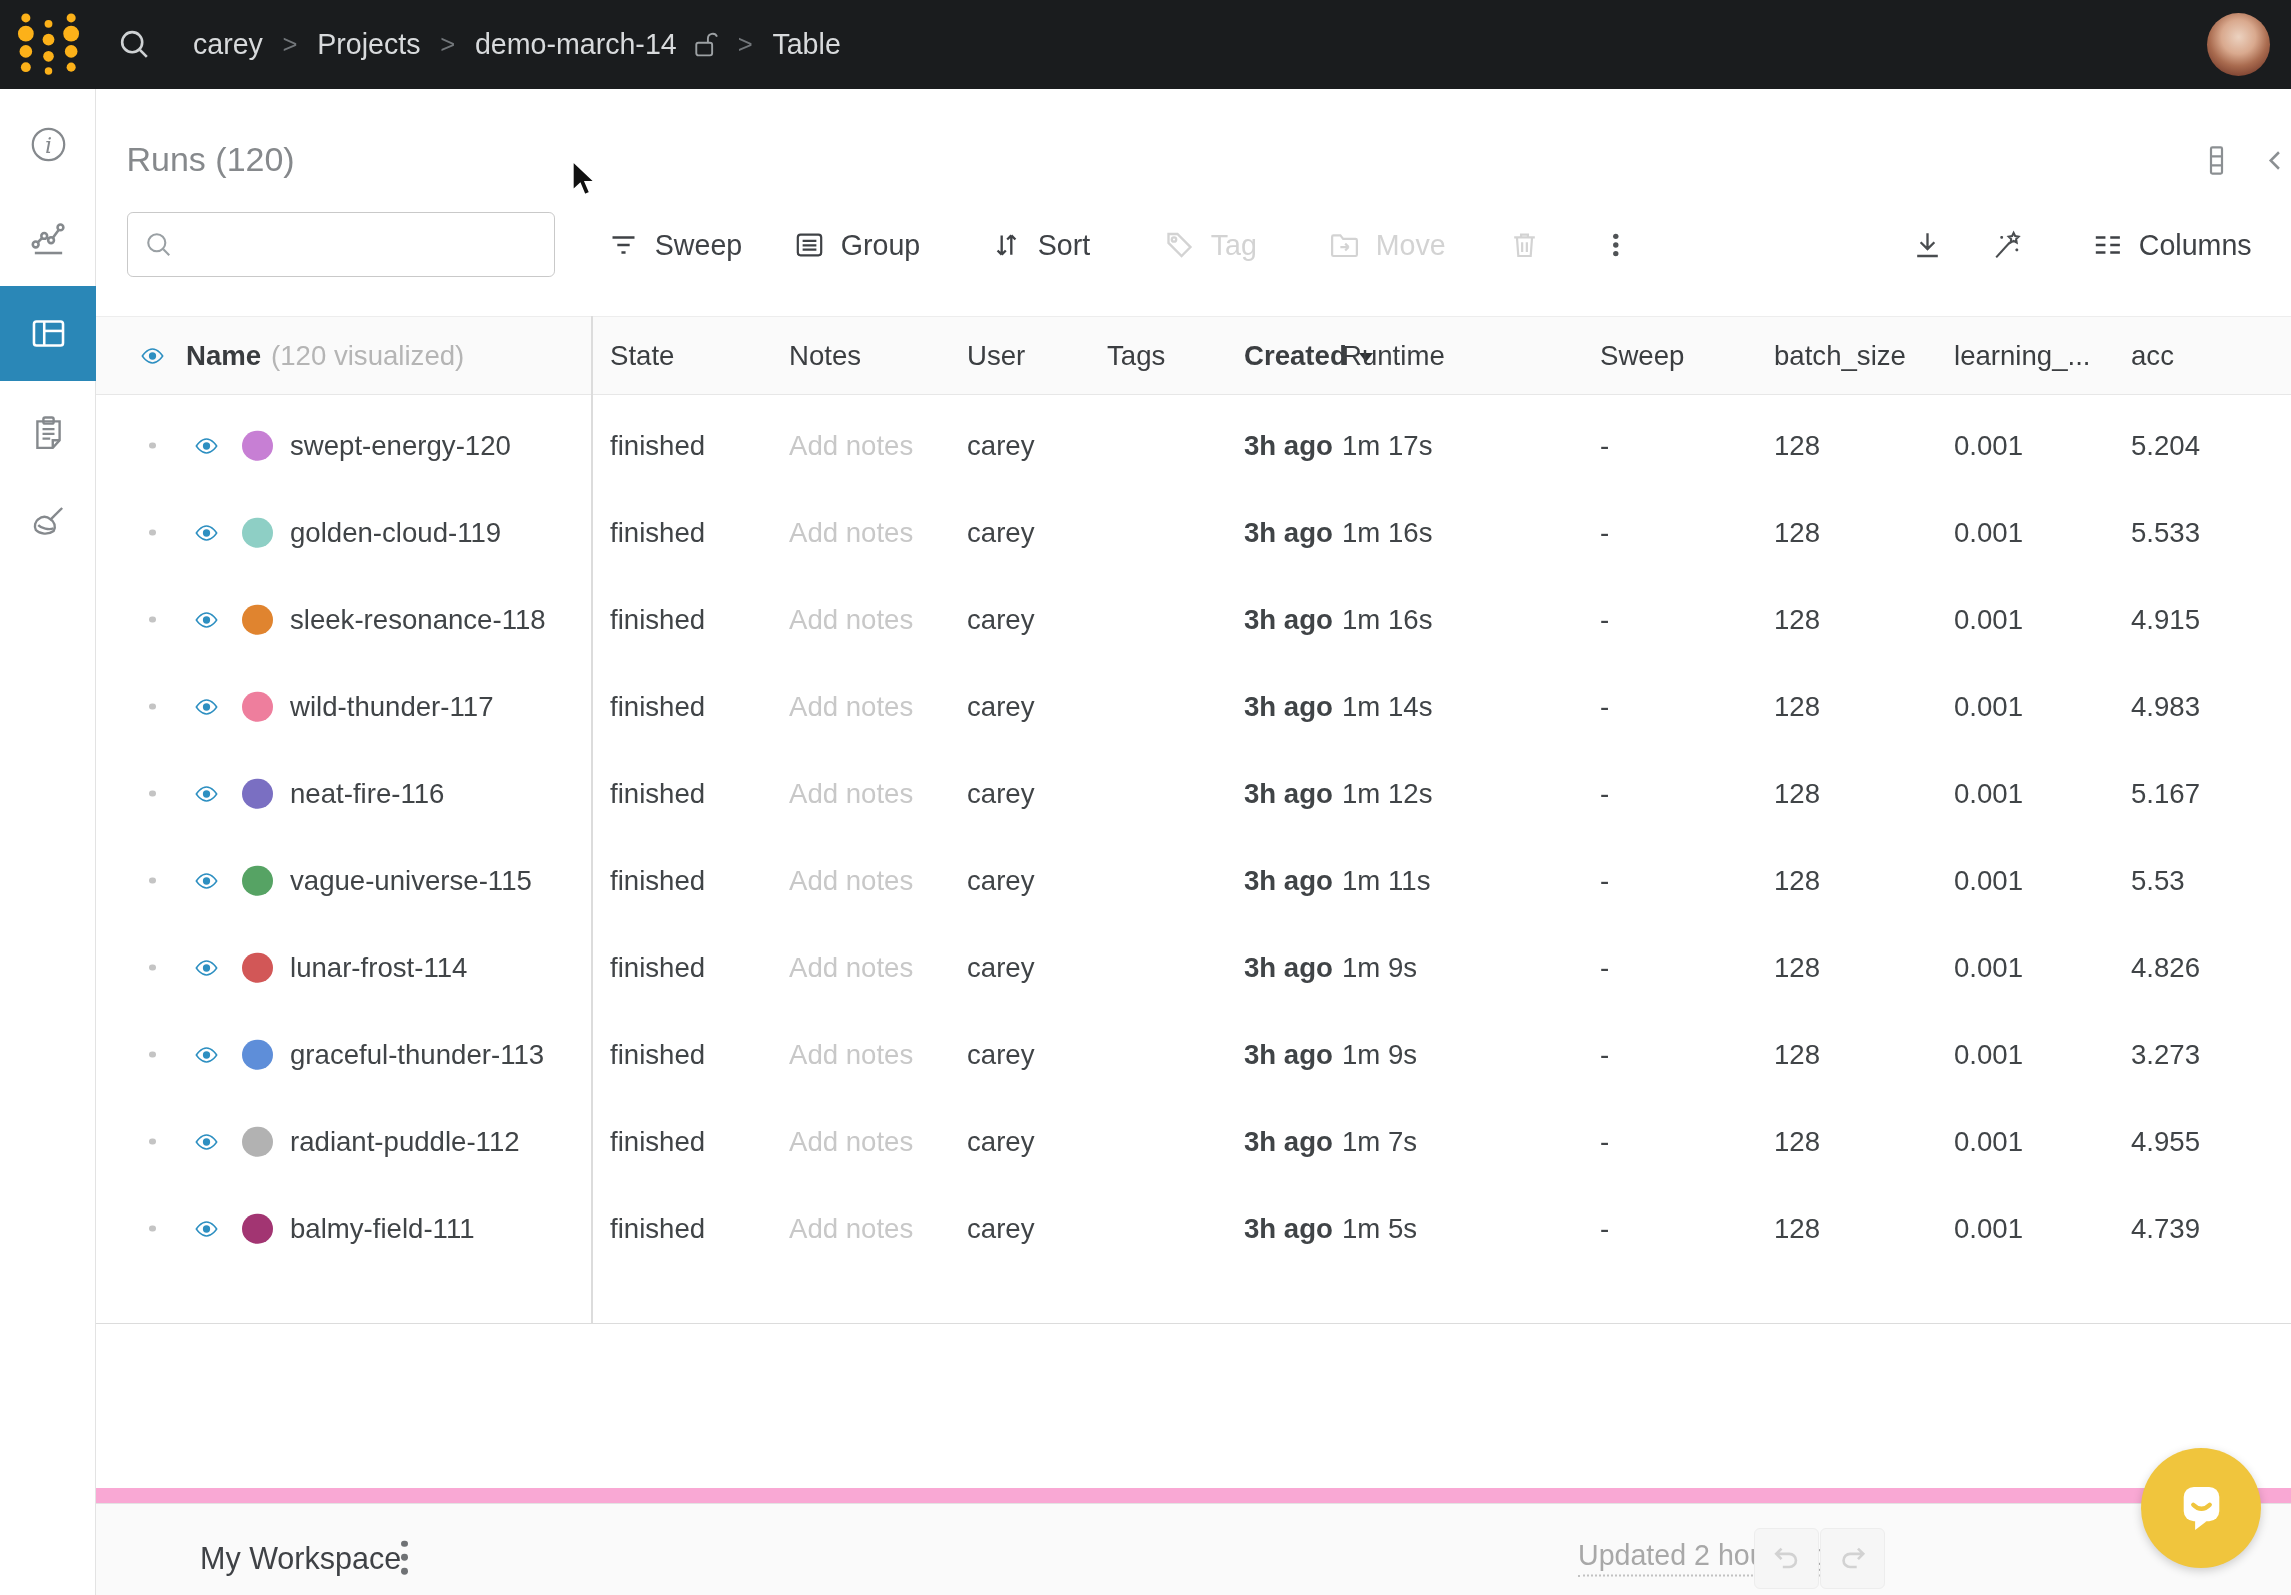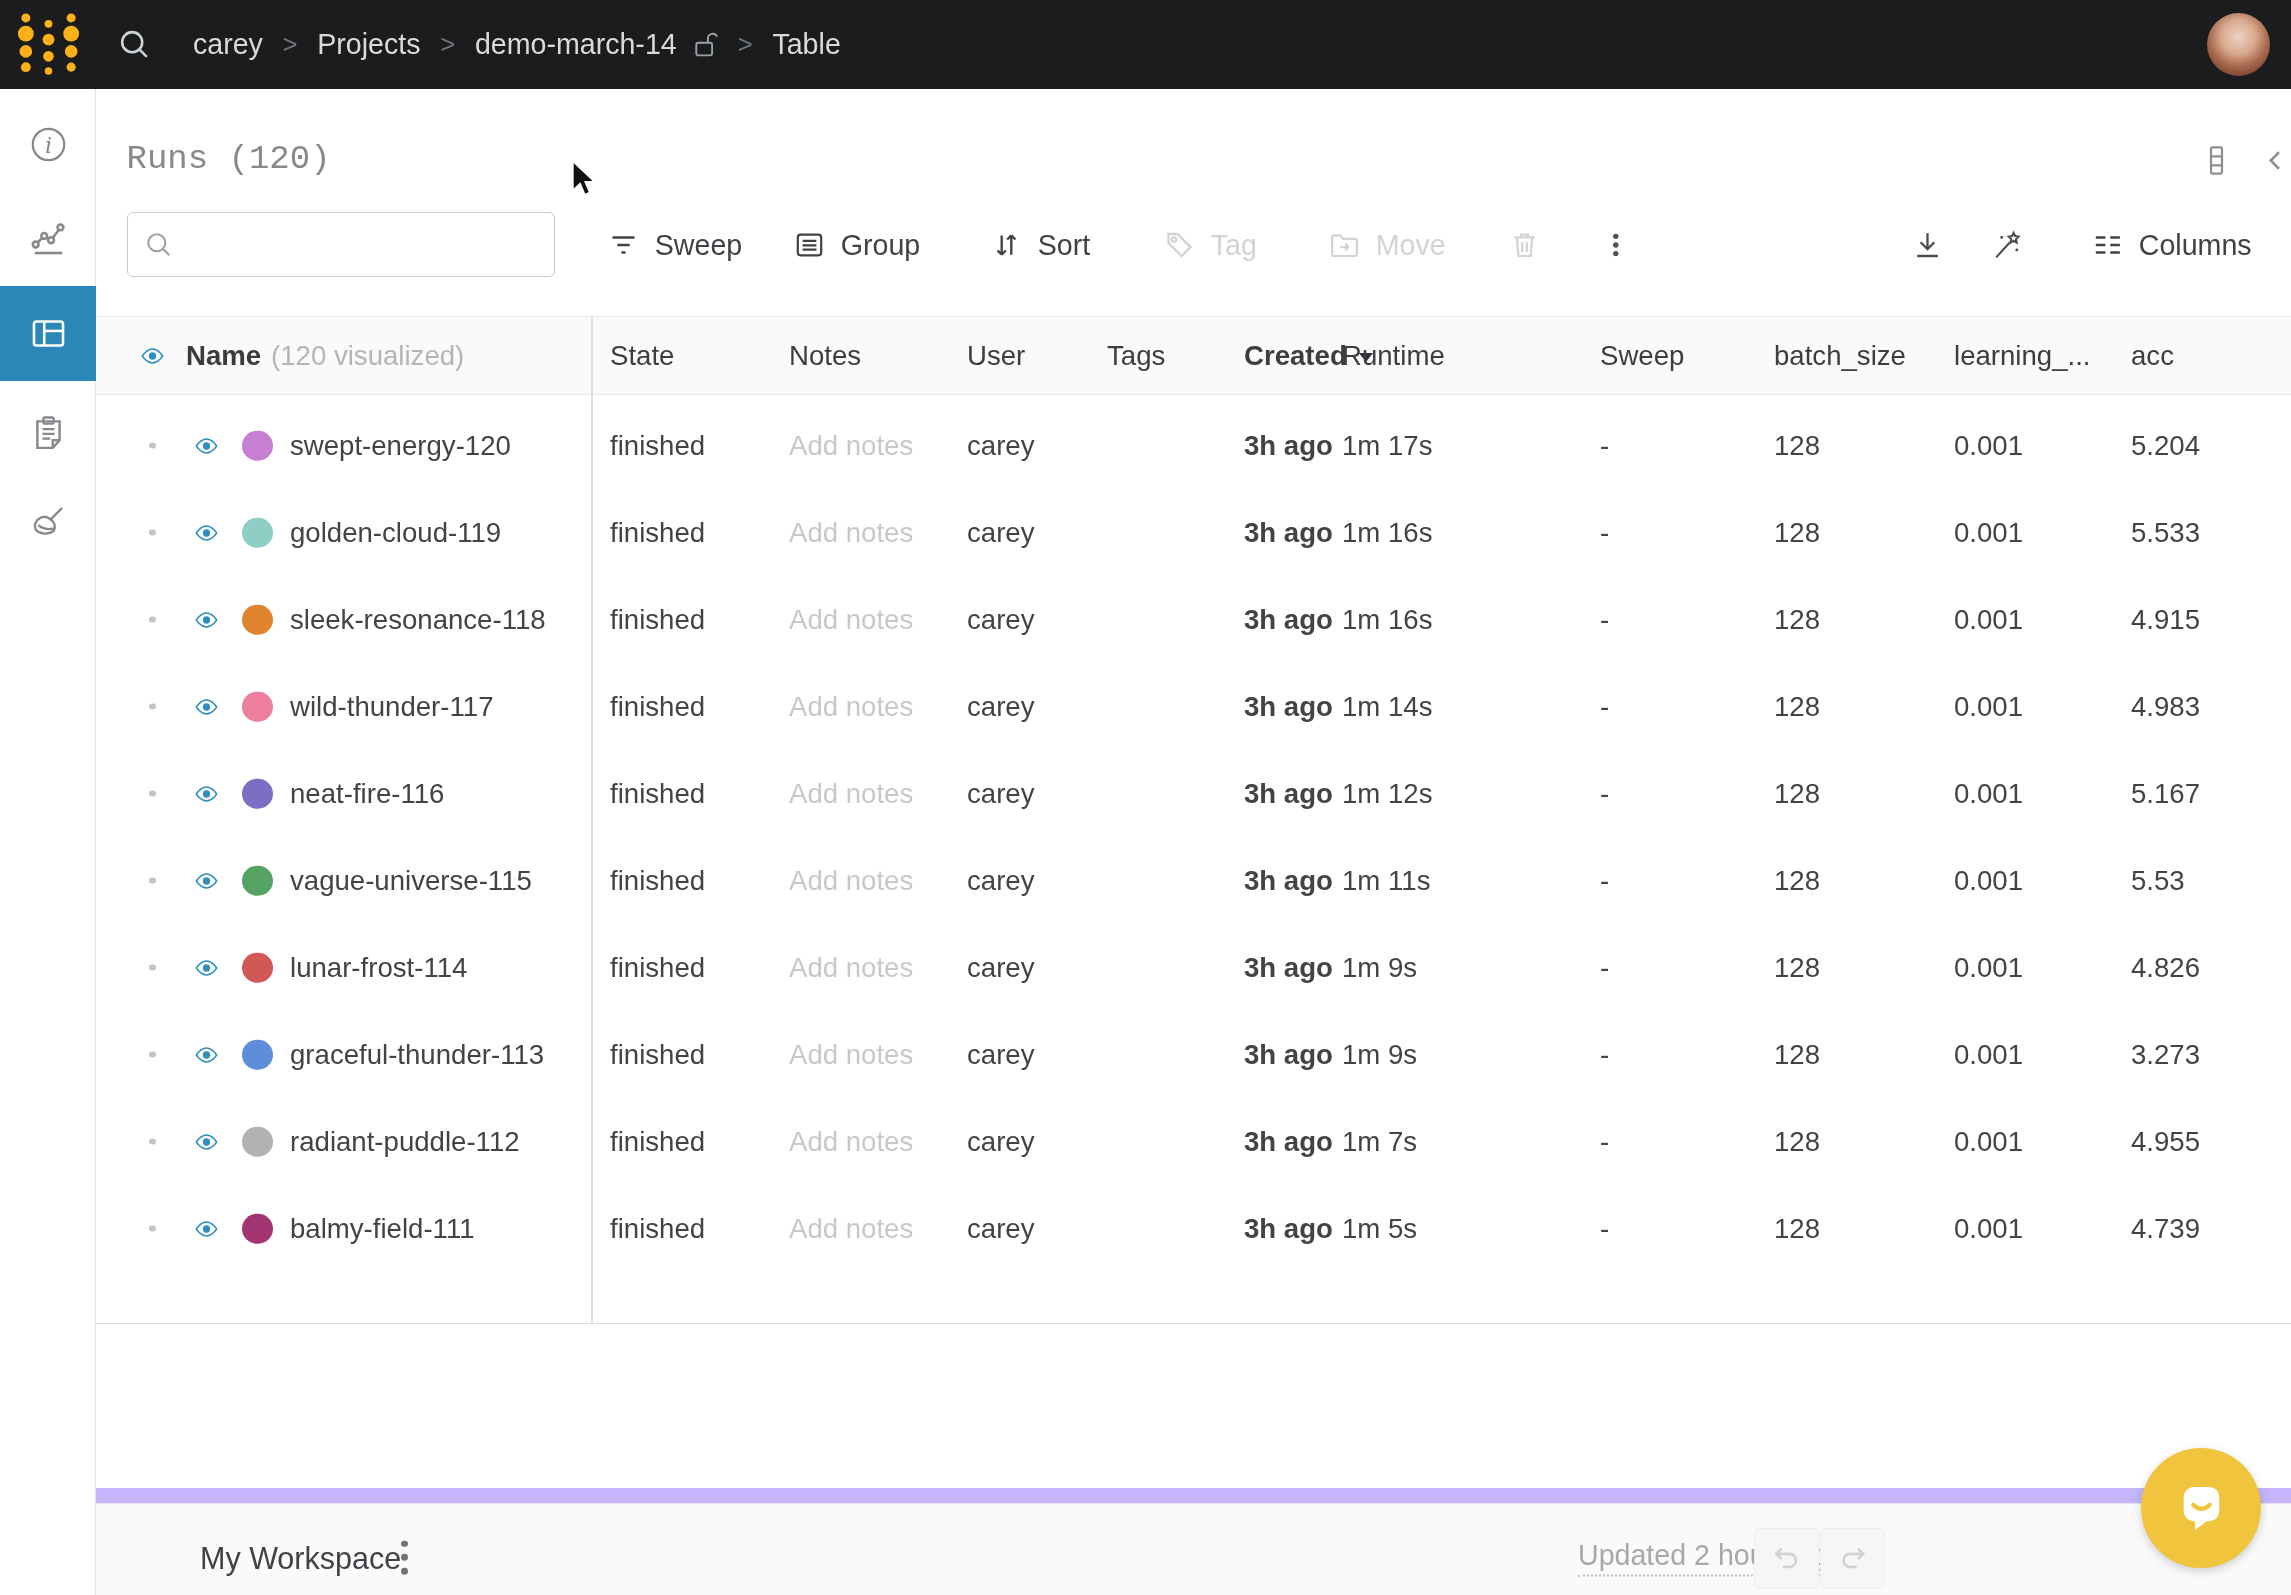--- a/index.html
+++ b/index.html
@@ -1,39 +1,39 @@
 <!DOCTYPE html>
 <html><head>
 <meta charset="utf-8">
 <style>
   * { margin:0; padding:0; box-sizing:border-box; }
   html,body { background:#ffffff; }
   body { font-family:"Liberation Sans", sans-serif; }
-  .screen { position:relative; width:2291px; height:1596px; overflow:hidden; background:#c4b5fd; }
+  .screen { position:relative; width:2291px; height:1596px; overflow:hidden; background:#f9a8d4; }
 
   
   .topbar { position:absolute; left:0; top:0; width:2291px; height:89px; background:#1a1c1e; display:flex; align-items:center; }
   .logo { position:absolute; left:15.8px; top:8.9px; width:65px; height:71px; }
   .tb-search { position:absolute; left:116px; top:25.6px; width:37px; height:37px; color:#cfd2d4; cursor:pointer; }
   .crumbs { position:absolute; left:193px; top:0; height:89px; display:flex; align-items:center; gap:19.7px; font-size:28.6px; color:#d8dadc; }
   .crumb { cursor:pointer; }
   .crumb-sep { color:#72767a; font-size:25.6px; }
   .lock-icon { width:25.6px; height:29.6px; color:#9da1a4; margin-left:-3.9px; }
   .avatar { position:absolute; left:2207px; top:12.8px; width:63px; height:63px; border-radius:50%; cursor:pointer;
             background:radial-gradient(circle at 50% 38%, #ecd2c0 0%, #d9a98e 34%, #a96b4f 58%, #7e4331 80%, #5f3527 100%); }
 
   
   .sidebar { position:absolute; left:0; top:89px; width:96px; height:1507px; background:#fff; border-right:1px solid #e3e3e3; }
   .side-item { position:absolute; left:0; width:96px; height:95px; display:flex; align-items:center; justify-content:center; color:#85898d; cursor:pointer; }
   .side-item svg { width:41px; height:41px; }
   .side-item.active { background:#2a87b7; color:#ffffff; }
 
   
   .main { position:absolute; left:96px; top:89px; width:2196px; height:1399px; background:#fff; }
-  .panel-title { position:absolute; left:30.5px; top:51px; font-size:34px; color:#86898c;font-family:Liberation Mono, monospace; }
+  .panel-title { position:absolute; left:30.5px; top:51px; font-size:34px; color:#86898c; }
   .panel-top-icons { position:absolute; left:2104px; top:55px; display:flex; align-items:center; gap:25.6px; color:#8b8f92; }
   .panel-top-icons svg { width:33px; height:33px; cursor:pointer; }
 
   .toolbar { position:absolute; left:0; top:123px; width:2196px; height:65px; }
   .runs-search { position:absolute; left:30.5px; top:0; width:428px; height:65px; border:1px solid #c9c9c9; border-radius:5.9px; background:#fff; }
   .runs-search svg { position:absolute; left:15.8px; top:15.8px; width:31.5px; height:31.5px; color:#9aa0a4; }
   .runs-search input { position:absolute; left:59px; top:1px; width:361px; height:61px; border:none; outline:none; font-size:27.6px; font-family:"Liberation Sans",sans-serif; color:#3f4246; background:transparent; }
   .tbtn { position:absolute; top:50%; transform:translateY(-50%); display:flex; align-items:center; gap:14.8px; font-size:28.6px; color:#3f4246; cursor:pointer; }
   .tbtn svg { width:33px; height:33px; }
   .tbtn.disabled { color:#d3d3d3; cursor:default; }

